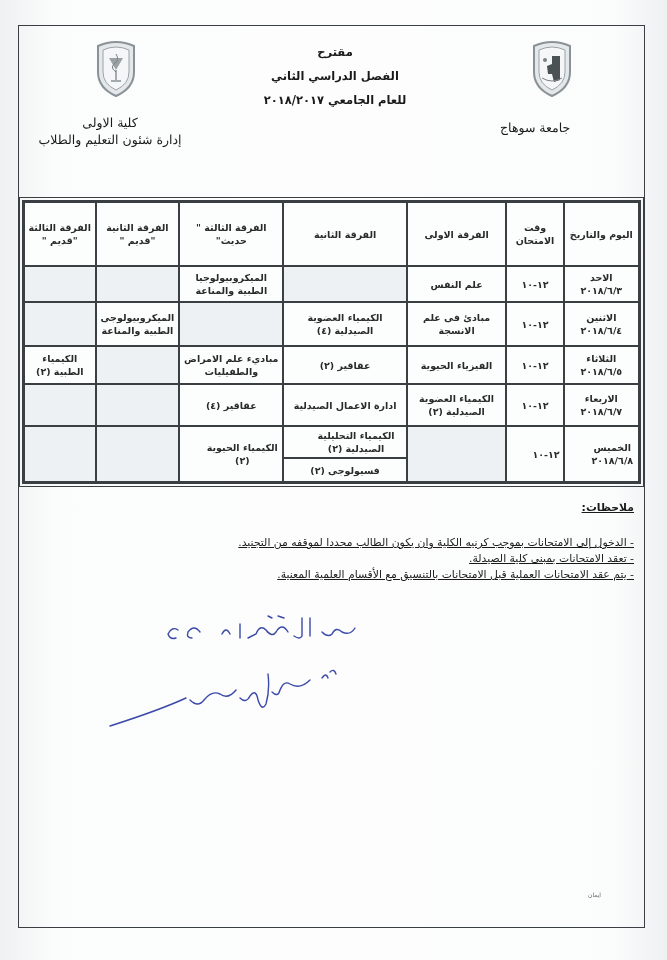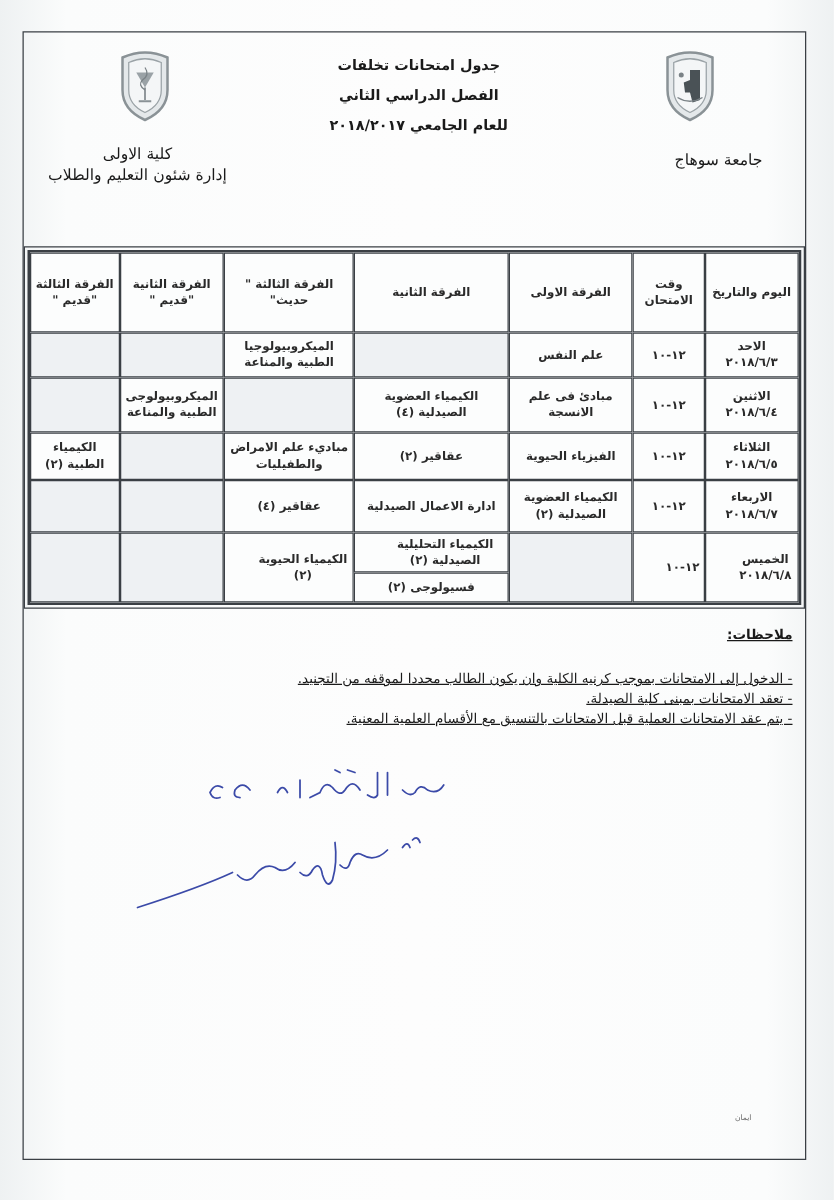--- a/index.html
+++ b/index.html
@@ -17,21 +17,21 @@
   }
   
   .logo { position:absolute; width:44px; height:58px; }
   .logo-left { left:94px; top:40px; }
   .logo-right { left:530px; top:40px; }
   .hdr-left {
     position:absolute; left:30px; width:160px; top:114px; text-align:center; direction:rtl;
     font-family:"DejaVu Serif", serif; font-size:12.5px; line-height:17px;
   }
   .hdr-right {
-    position:absolute; left:500px; width:110px; top:120px; text-align:right; direction:rtl;
+    position:absolute; left:500px; width:110px; top:120px; text-align:left; direction:rtl;
     font-family:"DejaVu Serif", serif; font-size:12.5px;
   }
   .hdr-center {
     position:absolute; left:230px; width:210px; top:40px; text-align:center; direction:rtl;
     font-weight:bold; font-size:11.5px;
   }
   .hdr-center div { height:24px; line-height:24px; }
 
   
   table.sched {
@@ -100,21 +100,21 @@
   <div class="hdr-left">
     <div>كلية الاولى</div>
     <div>إدارة شئون التعليم والطلاب</div>
   </div>
 
   <div class="hdr-right">
     <div>جامعة سوهاج</div>
   </div>
 
   <div class="hdr-center">
-    <div>جدول امتحانات تخلفات</div>
+    <div>مقترح</div>
     <div>الفصل الدراسي الثاني</div>
     <div>للعام الجامعي ٢٠١٨/٢٠١٧</div>
   </div>
 
   <table class="sched">
     <tbody>
         <tr>
       <th class="c-day">اليوم والتاريخ</th>
       <th class="c-time">وقت الامتحان</th>
       <th class="c-y1">الفرقة الاولى</th>

